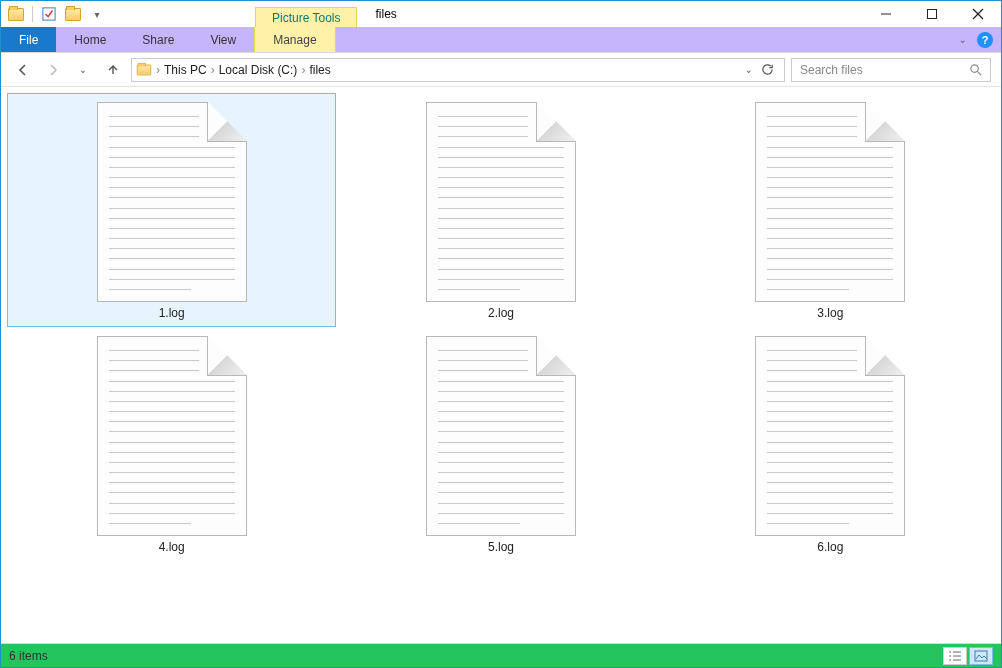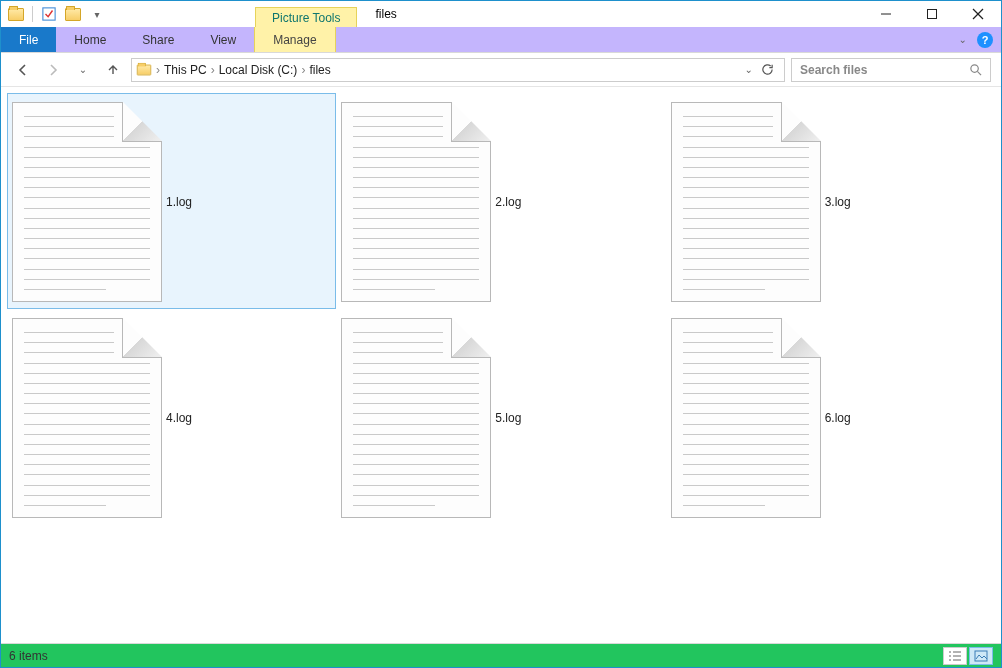--- a/index.html
+++ b/index.html
@@ -25,25 +25,25 @@
 .ribbon-right { margin-left:auto; display:flex; align-items:center; padding-right:8px; gap:10px;}
 .help-badge { width:16px; height:16px; border-radius:50%; background:#1e90ff; color:#fff; font-size:11px; display:flex; align-items:center; justify-content:center; font-weight:bold;}
 .addrbar { height: 34px; display:flex; align-items:center; gap:6px; padding: 0 10px; border-bottom: 1px solid #e5e5e5; }
 .nav-btn { width:24px; height:24px; display:flex; align-items:center; justify-content:center; color:#555;}
 .nav-btn.disabled { color:#bbb; }
 .nav-btn svg { width:14px; height:14px; }
 .breadcrumb { flex:1; height:24px; border:1px solid #ccc; display:flex; align-items:center; padding:0 4px; gap:4px; font-size:12px; color:#222;}
 .breadcrumb .folder-icon { width:16px; height:12px; transform:scale(0.9);}
 .bc-sep { color:#888; }
 .bc-right { margin-left:auto; display:flex; align-items:center; gap:8px; padding-right:6px; color:#555;}
-.searchbox { width:200px; height:24px; border:1px solid #ccc; display:flex; align-items:center; padding:0 8px; font-size:12px; color:#888; gap:6px;font-weight:bold;}
+.searchbox { width:200px; height:24px; border:1px solid #ccc; display:flex; align-items:center; padding:0 8px; font-size:12px; color:#888; gap:6px;}
 .searchbox .mag { margin-left:auto; }
 .content { flex:1; overflow:auto; padding: 6px; }
 .grid { display:grid; grid-template-columns: repeat(3, 1fr); }
-.item { display:flex; flex-direction:row; align-items:center; padding: 8px 4px 6px; gap:4px; border:1px solid transparent; }
+.item { display:flex; flex-direction:column; align-items:center; padding: 8px 4px 6px; gap:4px; border:1px solid transparent; }
 .item.selected { border:1px solid #7abce9; background:#e8f4fd; }
 .doc-icon { width:150px; height:200px; position:relative; }
 .doc-page { position:absolute; inset:0; background:#fdfdfd; border:1px solid #b8b8b8; }
 .doc-fold { position:absolute; top:0; right:0; width:40px; height:40px; background:linear-gradient(135deg,#fdfdfd 0%, #fdfdfd 49%, #d8d8d8 50%, #f0f0f0 100%); border-left:1px solid #b8b8b8; border-bottom:1px solid #b8b8b8; }
 .doc-fold::after{content:"";position:absolute;top:-1px;right:-1px;width:0;height:0;border-top:41px solid #fff;border-left:41px solid transparent;}
 .item.selected .doc-fold::after{border-top-color:#e8f4fd;}
 .doc-lines { position:absolute; top:14px; left:12px; right:12px; bottom:12px; display:flex; flex-direction:column; justify-content:space-between; }
 .doc-lines span { height:1px; background:#c9c9c9; display:block;}
 .doc-lines span.short-r { width: calc(100% - 36px); }
 .doc-lines span.short-tail { width: 65%; }

